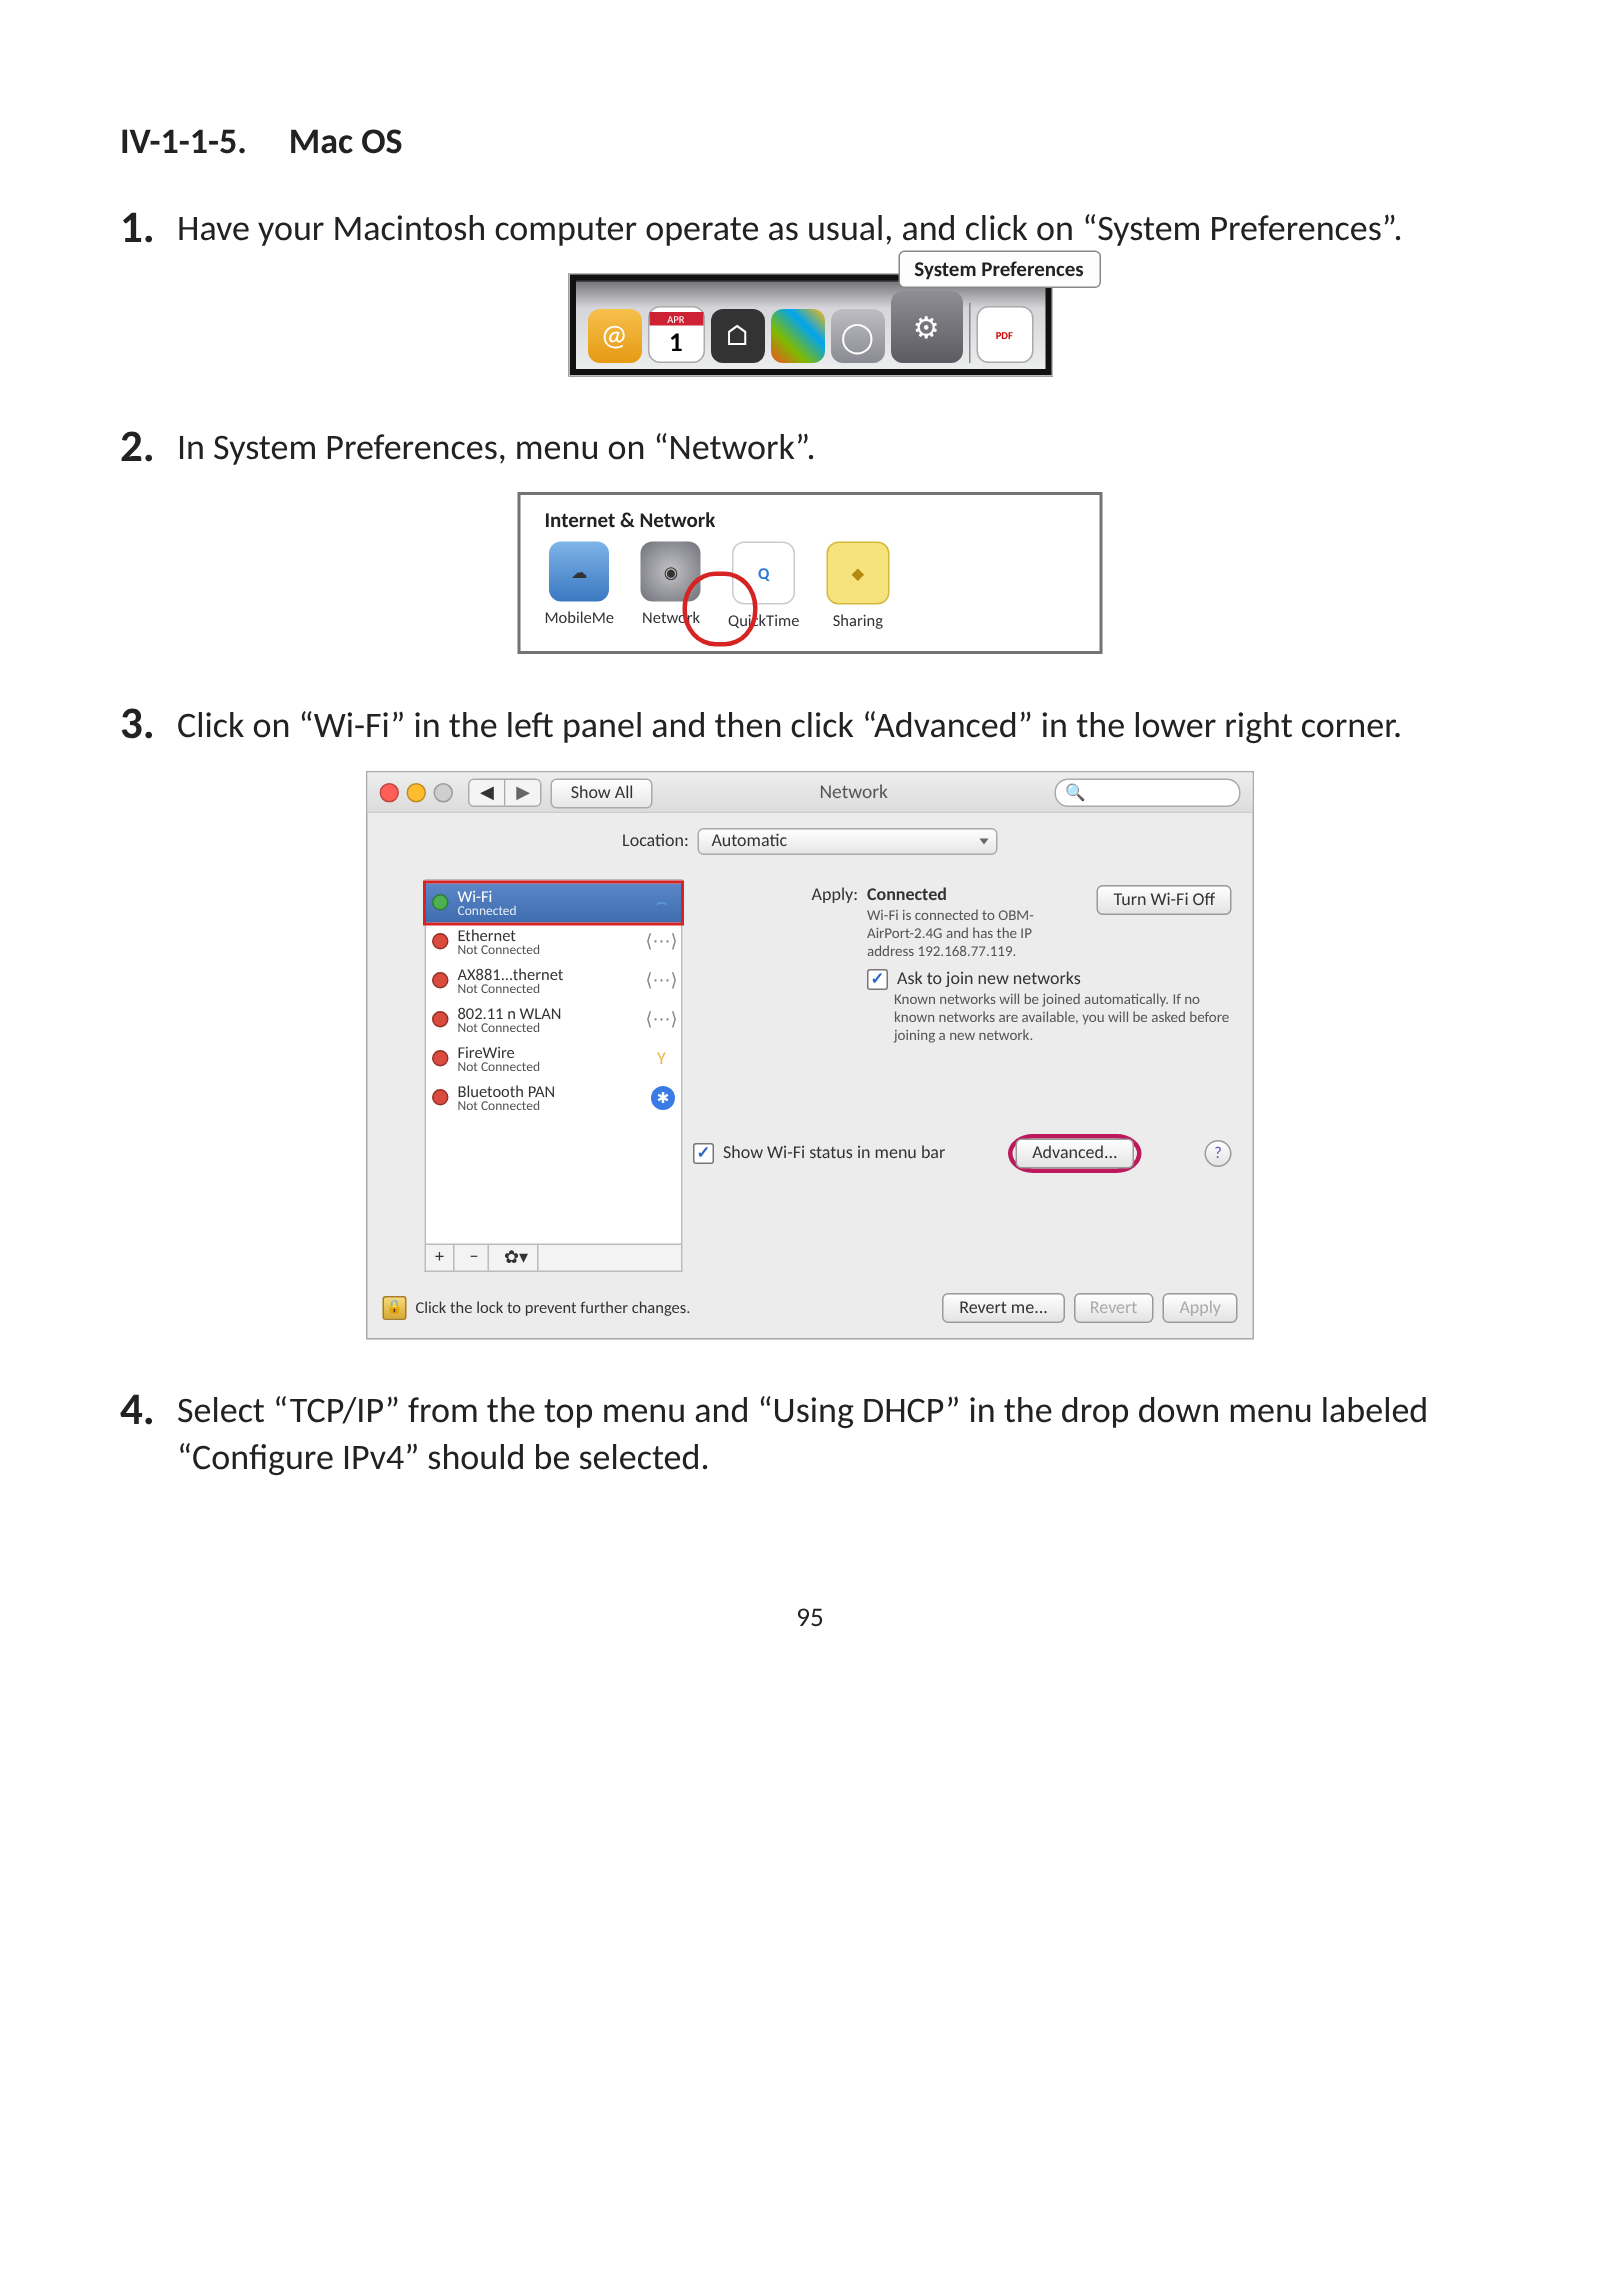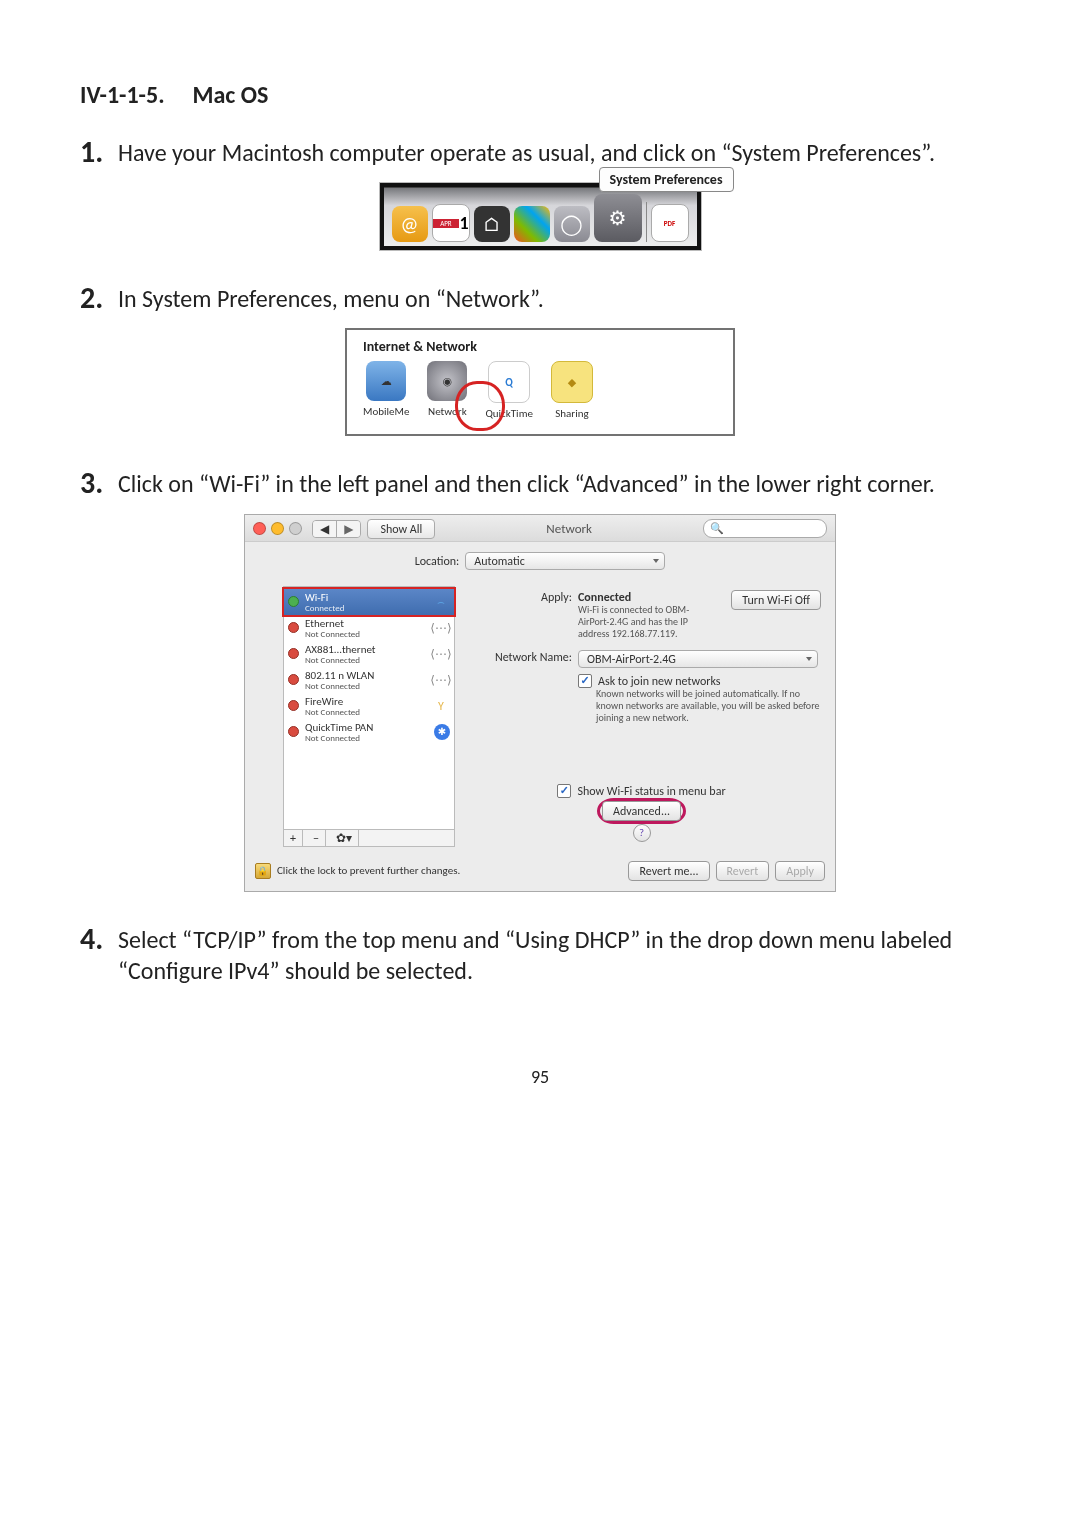--- a/index.html
+++ b/index.html
@@ -71,21 +71,21 @@
     border-top: 1px solid #444;
   }
   .dock-item {
     width: 36px; height: 36px;
     border-radius: 8px;
     display: flex; align-items: center; justify-content: center;
     font-size: 20px;
     color: #fff;
   }
   .dock-item.yellow { background: linear-gradient(#f6c04c,#e69a13); }
-  .dock-item.cal { background: #fff; border:1px solid #aaa; flex-direction:row; font-size:8px; color:#000; }
+  .dock-item.cal { background: #fff; border:1px solid #aaa; flex-direction:column; font-size:8px; color:#000; }
   .dock-item.cal .top { background:#c23; color:#fff; width:100%; text-align:center; font-size:7px; }
   .dock-item.cal .num { font-size:18px; font-weight:bold; }
   .dock-item.dark { background:#333; }
   .dock-item.win { background: linear-gradient(45deg,#f25022,#7fba00,#00a4ef,#ffb900); }
   .dock-item.gear { background: linear-gradient(#bdbdc3,#8a8a92); }
   .dock-item.gear2 { background: linear-gradient(#8e8e94,#5b5b61); }
   .dock-item.pdf { background:#fff; border:1px solid #aaa; font-size:7px; color:#c00; font-weight:bold; }
   .dock-divider { width:1px; height:40px; background:#888; align-self:flex-end; }
   .dock-item.big { width:48px; height:48px; }
 
@@ -247,21 +247,21 @@
   }
   .checkbox {
     width:12px; height:12px; display:inline-flex;
     border:1px solid #777; border-radius:2px;
     background:#fff;
     align-items:center; justify-content:center;
     flex-shrink:0;
   }
   .checkbox.on::after { content:"✓"; font-size:11px; color:#2b68c4; font-weight:bold; line-height:1; }
 
-  .advanced-wrap { display:flex; align-items:center; justify-content:space-between; margin-top:60px;flex-direction:column; }
+  .advanced-wrap { display:flex; align-items:center; justify-content:space-between; margin-top:60px; }
   .red-oval {
     border:3px solid #be185d;
     border-radius: 18px / 14px;
     padding:0 2px;
   }
 
   .lockrow {
     display:flex; align-items:center; gap:6px;
     padding:6px 10px 10px 10px;
     font-size:11px;
@@ -436,21 +436,21 @@
                   <span>FireWire</span>
                   <span class="svc-sub">Not Connected</span>
                 </div>
                 <span style="flex:1"></span>
                 <span class="svc-icon fw">Y</span>
               </div>
 
               <div class="svc">
                 <span class="dot red"></span>
                 <div class="svc-text">
-                  <span>QuickTime PAN</span>
+                  <span>Bluetooth PAN</span>
                   <span class="svc-sub">Not Connected</span>
                 </div>
                 <span style="flex:1"></span>
                 <span class="svc-icon bt">✱</span>
               </div>
 
             </div>
             <div class="footer-controls">
               <span>+</span>
               <span>−</span>
@@ -464,26 +464,20 @@
               <div class="dlabel">Apply:</div>
               <div class="dval" style="display:flex; align-items:flex-start; gap:12px; flex:1;">
                 <div style="flex:1;">
                   <div class="bold">Connected</div>
                   <div class="tiny" style="max-width:240px;">Wi-Fi is connected to OBM-AirPort-2.4G and has the IP address 192.168.77.119.</div>
                 </div>
                 <span class="btn">Turn Wi-Fi Off</span>
               </div>
             </div>
 
-            <div class="drow" style="margin-top:10px;">
-              <div class="dlabel">Network Name:</div>
-              <div class="dval" style="flex:1;">
-                <span class="select-box" style="display:block; width:210px;">OBM-AirPort-2.4G</span>
-              </div>
-            </div>
 
             <div class="drow">
               <div class="dlabel"></div>
               <div class="dval" style="flex:1;">
                 <div style="display:flex; align-items:center; gap:6px;">
                   <span class="checkbox on"></span>
                   <span>Ask to join new networks</span>
                 </div>
                 <div class="tiny" style="margin-left:18px; max-width:230px;">Known networks will be joined automatically. If no known networks are available, you will be asked before joining a new network.</div>
               </div>

